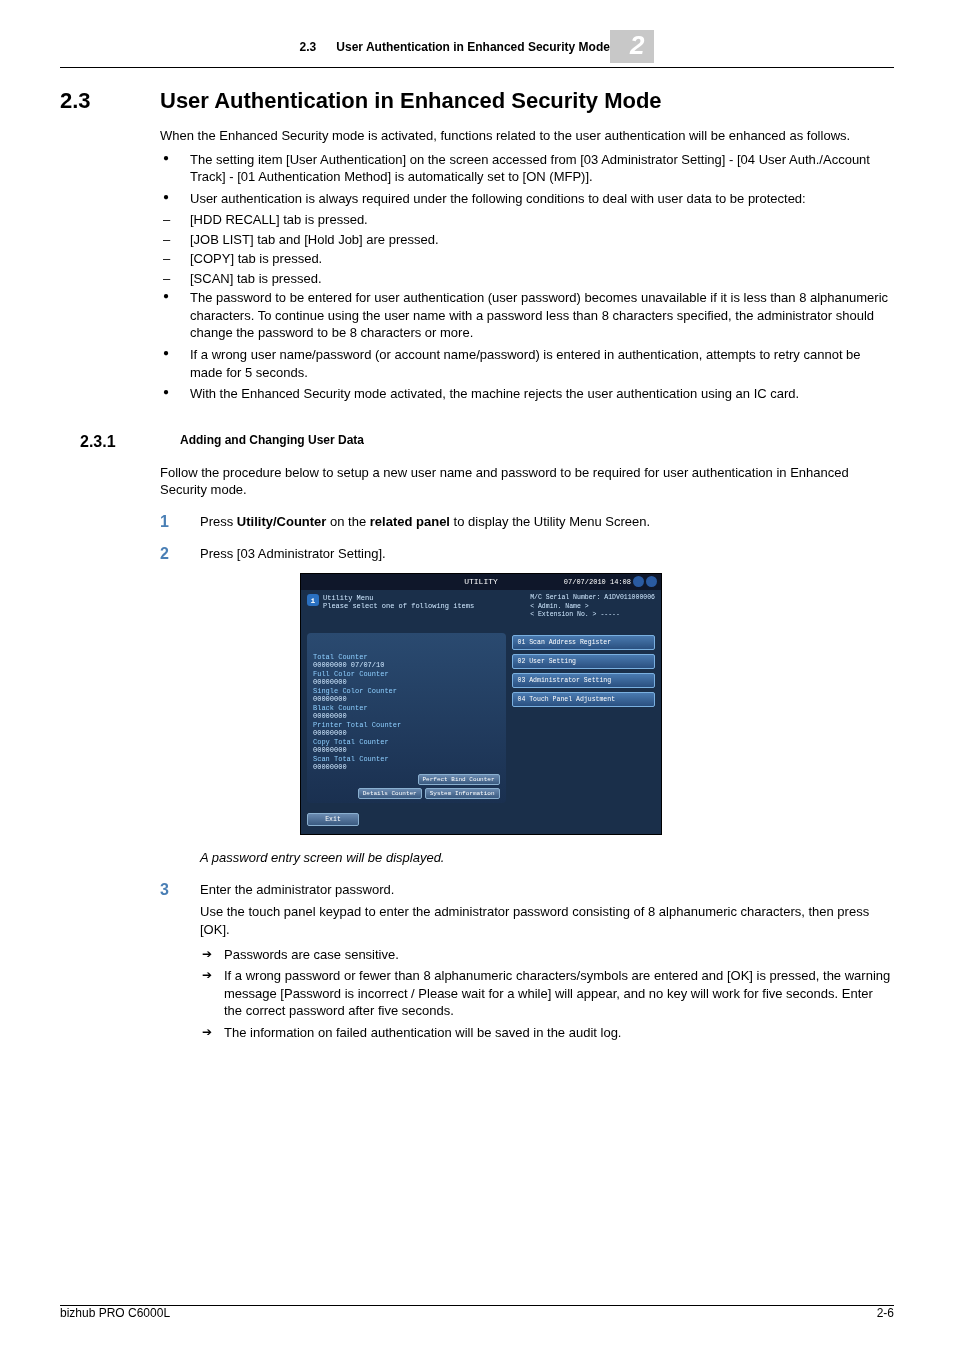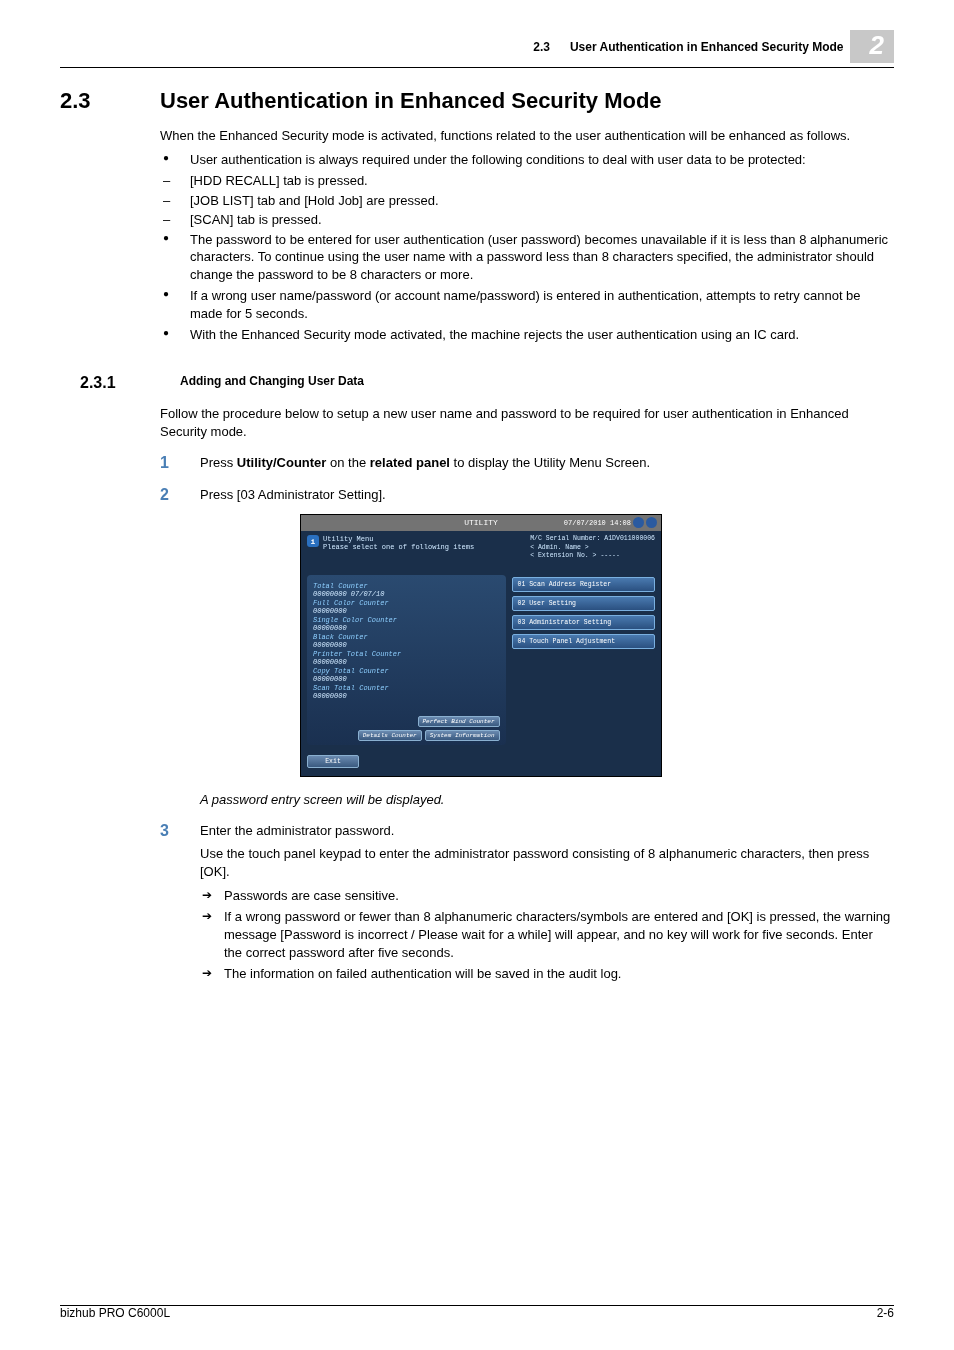--- a/index.html
+++ b/index.html
@@ -10,26 +10,25 @@
     color: #000;
     width: 954px;
   }
   .page {
     padding: 30px 60px 60px 60px;
     position: relative;
     min-height: 1260px;
   }
   .top-header {
     display: flex;
-    justify-content: flex-end;
+    justify-content: center;
     align-items: center;
     border-bottom: 1px solid #000;
     padding-bottom: 4px;
     margin-bottom: 20px;
-    gap: 6px;
   }
   .top-left {
     font-size: 12px;
     font-weight: bold;
   }
   .chapter-badge {
     background: #c8c8c8;
     color: #fff;
     font-size: 26px;
     font-weight: bold;
@@ -149,21 +148,21 @@
     width: 360px;
     background: #1a2f4a;
     font-family: "Courier New", monospace;
     font-size: 7px;
     color: #cfe8ff;
     border: 1px solid #000;
     position: relative;
   }
   .screen-titlebar {
     height: 16px;
-    background: #737373;
+    background: #0f172a;
     color: #fff;
     text-align: center;
     font-size: 8px;
     line-height: 16px;
     position: relative;
   }
   .screen-titlebar .date {
     position: absolute;
     right: 30px;
     top: 0;
@@ -215,23 +214,22 @@
   .screen-body {
     display: flex;
     padding: 6px;
     gap: 6px;
     min-height: 170px;
   }
   .screen-left {
     flex: 1.3;
     background: linear-gradient(#2a4a70, #1a3050);
     border-radius: 4px;
-    padding: 7px 6px;
-    position: relative;
-    font-style: italic;
+    padding: 20px 6px;
+    position: relative;
   }
   .counter-row { margin-bottom: 1px; }
   .counter-label { color: #8ecfff; }
   .counter-val { color: #cfe8ff; }
   .screen-left-btns {
     position: absolute;
     bottom: 4px;
     right: 6px;
     display: flex;
     gap: 3px;
@@ -292,26 +290,28 @@
   </div>
 
   <div class="section-title-row">
     <div class="sec-num">2.3</div>
     <h1 class="section-title" style="margin:0;">User Authentication in Enhanced Security Mode</h1>
   </div>
 
   <p class="body-text">When the Enhanced Security mode is activated, functions related to the user authentication will be enhanced as follows.</p>
 
   <ul class="bullets">
+    <li>The setting item [User Authentication] on the screen accessed from [03 Administrator Setting] - [04 User Auth./Account Track] - [01 Authentication Method] is automatically set to [ON (MFP)].</li>
     <li>User authentication is always required under the following conditions to deal with user data to be protected:</li>
   </ul>
 
   <ul class="dashes">
     <li>[HDD RECALL] tab is pressed.</li>
     <li>[JOB LIST] tab and [Hold Job] are pressed.</li>
+    <li>[COPY] tab is pressed.</li>
     <li>[SCAN] tab is pressed.</li>
   </ul>
 
   <ul class="bullets">
     <li>The password to be entered for user authentication (user password) becomes unavailable if it is less than 8 alphanumeric characters. To continue using the user name with a password less than 8 characters specified, the administrator should change the password to be 8 characters or more.</li>
     <li>If a wrong user name/password (or account name/password) is entered in authentication, attempts to retry cannot be made for 5 seconds.</li>
     <li>With the Enhanced Security mode activated, the machine rejects the user authentication using an IC card.</li>
   </ul>
 
   <div class="subsec-row" style="margin-top:30px;margin-left:20px;">

